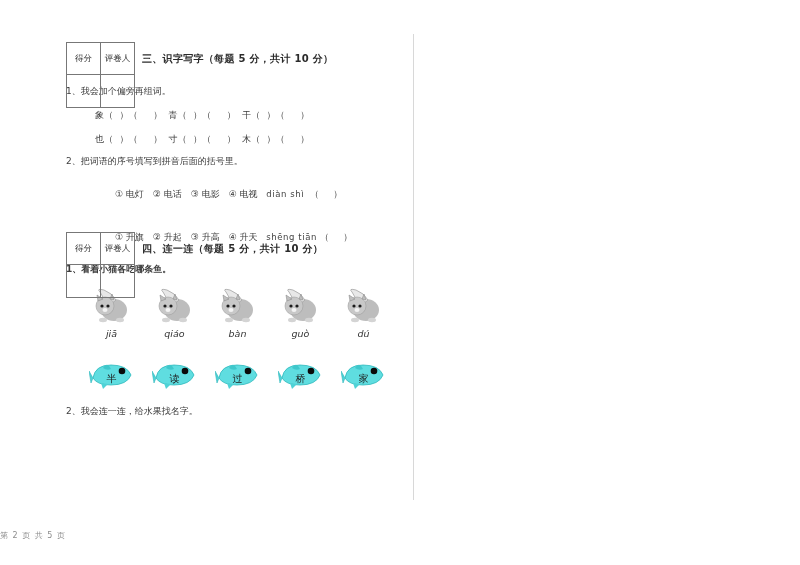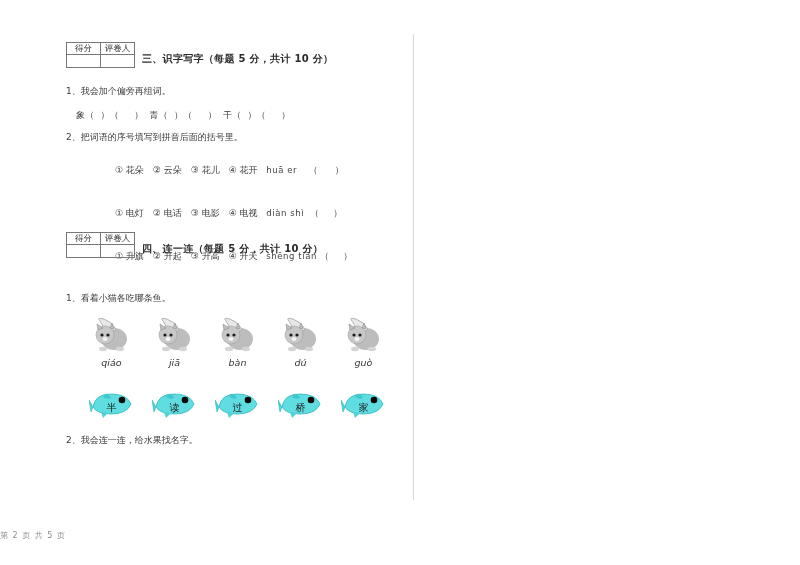--- a/index.html
+++ b/index.html
@@ -48,21 +48,21 @@
     border-collapse: collapse;
     font-size: 9px;
     color: #2e2e2e;
   }
   .score-box td {
     border: 1px solid #777;
     width: 31px;
     height: 11px;
     text-align: center;
     vertical-align: middle;
-    padding: 0 1px;
+    padding: 10px 1px;
     line-height: 11px;
     font-family: "DejaVu Sans", sans-serif;
     font-size: 8.5px;
   }
   .score-box td.blank { height: 12px; }
   .sec-title {
     position: absolute;
     left: 76px;
     top: 10px;
     font-size: 10px;
@@ -83,21 +83,21 @@
     color: #444;
     letter-spacing: 0.5px;
   }
 
   
   #sec3 { position: absolute; left: 66px; top: 42px; width: 330px; }
   #sec4 { position: absolute; left: 66px; top: 232px; width: 330px; }
 
   .q-line { margin-top: 9px; }
   .char-row {
-    margin-left: 10px;
+    margin-left: 29px;
     margin-top: 11px;
     font-size: 9px;
     font-family: "DejaVu Sans", sans-serif;
     color: #3a3a3a;
     white-space: pre;
     letter-spacing: 0.2px;
   }
   .opt-row {
     margin-left: 26px;
     margin-top: 10px;
@@ -168,26 +168,24 @@
             <td class="blank"></td>
             <td class="blank"></td>
           </tr>
         </tbody>
           </table>
         <div class="sec-title">三、识字写字（每题 5 分，共计 10 分）</div>
       </div>
 
       <div class="q-line qnum" style="margin-top:13px;">1、我会加个偏旁再组词。</div>
       <div class="char-row">象（  ）（     ）  青（  ）（     ）  干（  ）（     ）</div>
+      <div class="char-row">也（  ）（     ）  寸（  ）（     ）  木（  ）（     ）</div>
 
       <div class="q-line qnum" style="">2、把词语的序号填写到拼音后面的括号里。</div>
 
-      <div class="opt-row">
-        <span>① 花朵　② 云朵　③ 花儿　④ 花开</span><span>   </span><span class="py pinyin">huā er</span><span>    </span><span>（      ）</span>
-      </div>
       <div class="opt-row">
         <span>① 电灯　② 电话　③ 电影　④ 电视</span><span>   </span><span class="py pinyin">diàn shì</span><span>  </span><span>（     ）</span>
       </div>
       <div class="opt-row">
         <span>① 升旗　② 升起　③ 升高　④ 升天</span><span>   </span><span class="py pinyin">shēng tiān</span><span> </span><span>（     ）</span>
       </div>
     </div>
 
     <div id="sec4">
       <div class="sec-head">
@@ -199,107 +197,107 @@
           </tr>
           <tr>
             <td class="blank"></td>
             <td class="blank"></td>
           </tr>
         </tbody>
           </table>
         <div class="sec-title">四、连一连（每题 5 分，共计 10 分）</div>
       </div>
 
-      <div class="q-line qnum" style="margin-top:30px;">1、看着小猫各吃哪条鱼。</div>
+      <div class="q-line qnum" style="margin-top:1px;font-weight:bold;">1、看着小猫各吃哪条鱼。</div>
 
       <div class="pic-row">
         <div class="pic-cell">
           <span>
             <svg class="cat" width="44" height="40" viewBox="0 0 44 40">
               <ellipse cx="24" cy="26" rx="13" ry="11" fill="#bdbdbd"></ellipse>
               <path d="M10 8 Q6 4 14 6 Q22 9 26 16 L18 22 Z" fill="#e8e8e8" stroke="#9a9a9a" stroke-width="0.7"></path>
               <circle cx="15" cy="22" r="9" fill="#c8c8c8" stroke="#a0a0a0" stroke-width="0.6"></circle>
               <path d="M8 17 L7 11 L13 15 Z" fill="#c0c0c0" stroke="#8d8d8d" stroke-width="0.6"></path>
               <path d="M20 15 L22 10 L24 16 Z" fill="#c0c0c0" stroke="#8d8d8d" stroke-width="0.6"></path>
               <circle cx="12" cy="22" r="1.6" fill="#1b1b1b"></circle>
               <circle cx="18" cy="22" r="1.6" fill="#1b1b1b"></circle>
               <ellipse cx="15" cy="26" rx="2.5" ry="2" fill="#f2f2f2"></ellipse>
               <ellipse cx="13" cy="36" rx="4" ry="2.2" fill="#d4d4d4"></ellipse>
               <ellipse cx="30" cy="36" rx="4" ry="2.2" fill="#d4d4d4"></ellipse>
             </svg>
           </span>
+          <div class="label">jiā</div>
+        </div>
+        <div class="pic-cell">
+          <span>
+            <svg class="cat" width="44" height="40" viewBox="0 0 44 40">
+              <ellipse cx="24" cy="26" rx="13" ry="11" fill="#bdbdbd"></ellipse>
+              <path d="M10 8 Q6 4 14 6 Q22 9 26 16 L18 22 Z" fill="#e8e8e8" stroke="#9a9a9a" stroke-width="0.7"></path>
+              <circle cx="15" cy="22" r="9" fill="#c8c8c8" stroke="#a0a0a0" stroke-width="0.6"></circle>
+              <path d="M8 17 L7 11 L13 15 Z" fill="#c0c0c0" stroke="#8d8d8d" stroke-width="0.6"></path>
+              <path d="M20 15 L22 10 L24 16 Z" fill="#c0c0c0" stroke="#8d8d8d" stroke-width="0.6"></path>
+              <circle cx="12" cy="22" r="1.6" fill="#1b1b1b"></circle>
+              <circle cx="18" cy="22" r="1.6" fill="#1b1b1b"></circle>
+              <ellipse cx="15" cy="26" rx="2.5" ry="2" fill="#f2f2f2"></ellipse>
+              <ellipse cx="13" cy="36" rx="4" ry="2.2" fill="#d4d4d4"></ellipse>
+              <ellipse cx="30" cy="36" rx="4" ry="2.2" fill="#d4d4d4"></ellipse>
+            </svg>
+          </span>
           <div class="label">qiáo</div>
         </div>
         <div class="pic-cell">
           <span>
             <svg class="cat" width="44" height="40" viewBox="0 0 44 40">
               <ellipse cx="24" cy="26" rx="13" ry="11" fill="#bdbdbd"></ellipse>
               <path d="M10 8 Q6 4 14 6 Q22 9 26 16 L18 22 Z" fill="#e8e8e8" stroke="#9a9a9a" stroke-width="0.7"></path>
               <circle cx="15" cy="22" r="9" fill="#c8c8c8" stroke="#a0a0a0" stroke-width="0.6"></circle>
               <path d="M8 17 L7 11 L13 15 Z" fill="#c0c0c0" stroke="#8d8d8d" stroke-width="0.6"></path>
               <path d="M20 15 L22 10 L24 16 Z" fill="#c0c0c0" stroke="#8d8d8d" stroke-width="0.6"></path>
               <circle cx="12" cy="22" r="1.6" fill="#1b1b1b"></circle>
               <circle cx="18" cy="22" r="1.6" fill="#1b1b1b"></circle>
               <ellipse cx="15" cy="26" rx="2.5" ry="2" fill="#f2f2f2"></ellipse>
               <ellipse cx="13" cy="36" rx="4" ry="2.2" fill="#d4d4d4"></ellipse>
               <ellipse cx="30" cy="36" rx="4" ry="2.2" fill="#d4d4d4"></ellipse>
             </svg>
           </span>
-          <div class="label">jiā</div>
-        </div>
-        <div class="pic-cell">
-          <span>
-            <svg class="cat" width="44" height="40" viewBox="0 0 44 40">
-              <ellipse cx="24" cy="26" rx="13" ry="11" fill="#bdbdbd"></ellipse>
-              <path d="M10 8 Q6 4 14 6 Q22 9 26 16 L18 22 Z" fill="#e8e8e8" stroke="#9a9a9a" stroke-width="0.7"></path>
-              <circle cx="15" cy="22" r="9" fill="#c8c8c8" stroke="#a0a0a0" stroke-width="0.6"></circle>
-              <path d="M8 17 L7 11 L13 15 Z" fill="#c0c0c0" stroke="#8d8d8d" stroke-width="0.6"></path>
-              <path d="M20 15 L22 10 L24 16 Z" fill="#c0c0c0" stroke="#8d8d8d" stroke-width="0.6"></path>
-              <circle cx="12" cy="22" r="1.6" fill="#1b1b1b"></circle>
-              <circle cx="18" cy="22" r="1.6" fill="#1b1b1b"></circle>
-              <ellipse cx="15" cy="26" rx="2.5" ry="2" fill="#f2f2f2"></ellipse>
-              <ellipse cx="13" cy="36" rx="4" ry="2.2" fill="#d4d4d4"></ellipse>
-              <ellipse cx="30" cy="36" rx="4" ry="2.2" fill="#d4d4d4"></ellipse>
-            </svg>
-          </span>
           <div class="label">bàn</div>
         </div>
         <div class="pic-cell">
           <span>
             <svg class="cat" width="44" height="40" viewBox="0 0 44 40">
               <ellipse cx="24" cy="26" rx="13" ry="11" fill="#bdbdbd"></ellipse>
               <path d="M10 8 Q6 4 14 6 Q22 9 26 16 L18 22 Z" fill="#e8e8e8" stroke="#9a9a9a" stroke-width="0.7"></path>
               <circle cx="15" cy="22" r="9" fill="#c8c8c8" stroke="#a0a0a0" stroke-width="0.6"></circle>
               <path d="M8 17 L7 11 L13 15 Z" fill="#c0c0c0" stroke="#8d8d8d" stroke-width="0.6"></path>
               <path d="M20 15 L22 10 L24 16 Z" fill="#c0c0c0" stroke="#8d8d8d" stroke-width="0.6"></path>
               <circle cx="12" cy="22" r="1.6" fill="#1b1b1b"></circle>
               <circle cx="18" cy="22" r="1.6" fill="#1b1b1b"></circle>
               <ellipse cx="15" cy="26" rx="2.5" ry="2" fill="#f2f2f2"></ellipse>
               <ellipse cx="13" cy="36" rx="4" ry="2.2" fill="#d4d4d4"></ellipse>
               <ellipse cx="30" cy="36" rx="4" ry="2.2" fill="#d4d4d4"></ellipse>
             </svg>
           </span>
+          <div class="label">guò</div>
+        </div>
+        <div class="pic-cell">
+          <span>
+            <svg class="cat" width="44" height="40" viewBox="0 0 44 40">
+              <ellipse cx="24" cy="26" rx="13" ry="11" fill="#bdbdbd"></ellipse>
+              <path d="M10 8 Q6 4 14 6 Q22 9 26 16 L18 22 Z" fill="#e8e8e8" stroke="#9a9a9a" stroke-width="0.7"></path>
+              <circle cx="15" cy="22" r="9" fill="#c8c8c8" stroke="#a0a0a0" stroke-width="0.6"></circle>
+              <path d="M8 17 L7 11 L13 15 Z" fill="#c0c0c0" stroke="#8d8d8d" stroke-width="0.6"></path>
+              <path d="M20 15 L22 10 L24 16 Z" fill="#c0c0c0" stroke="#8d8d8d" stroke-width="0.6"></path>
+              <circle cx="12" cy="22" r="1.6" fill="#1b1b1b"></circle>
+              <circle cx="18" cy="22" r="1.6" fill="#1b1b1b"></circle>
+              <ellipse cx="15" cy="26" rx="2.5" ry="2" fill="#f2f2f2"></ellipse>
+              <ellipse cx="13" cy="36" rx="4" ry="2.2" fill="#d4d4d4"></ellipse>
+              <ellipse cx="30" cy="36" rx="4" ry="2.2" fill="#d4d4d4"></ellipse>
+            </svg>
+          </span>
           <div class="label">dú</div>
-        </div>
-        <div class="pic-cell">
-          <span>
-            <svg class="cat" width="44" height="40" viewBox="0 0 44 40">
-              <ellipse cx="24" cy="26" rx="13" ry="11" fill="#bdbdbd"></ellipse>
-              <path d="M10 8 Q6 4 14 6 Q22 9 26 16 L18 22 Z" fill="#e8e8e8" stroke="#9a9a9a" stroke-width="0.7"></path>
-              <circle cx="15" cy="22" r="9" fill="#c8c8c8" stroke="#a0a0a0" stroke-width="0.6"></circle>
-              <path d="M8 17 L7 11 L13 15 Z" fill="#c0c0c0" stroke="#8d8d8d" stroke-width="0.6"></path>
-              <path d="M20 15 L22 10 L24 16 Z" fill="#c0c0c0" stroke="#8d8d8d" stroke-width="0.6"></path>
-              <circle cx="12" cy="22" r="1.6" fill="#1b1b1b"></circle>
-              <circle cx="18" cy="22" r="1.6" fill="#1b1b1b"></circle>
-              <ellipse cx="15" cy="26" rx="2.5" ry="2" fill="#f2f2f2"></ellipse>
-              <ellipse cx="13" cy="36" rx="4" ry="2.2" fill="#d4d4d4"></ellipse>
-              <ellipse cx="30" cy="36" rx="4" ry="2.2" fill="#d4d4d4"></ellipse>
-            </svg>
-          </span>
-          <div class="label">guò</div>
         </div>
       </div>
 
       <div class="pic-row" style="margin-top:18px;">
         <div class="pic-cell">
           <div class="fish-wrap">
             <span>
               <svg width="46" height="34" viewBox="0 0 46 34">
                 <path d="M4 21 Q6 8 22 8 Q38 8 42 18 Q38 28 22 28 Q8 28 4 21 Z" fill="#5fdde0" stroke="#2fb9bd" stroke-width="0.8"></path>
                 <path d="M4 21 L0 14 L2 26 Z" fill="#4fd2d6" stroke="#2fb9bd" stroke-width="0.6"></path>

